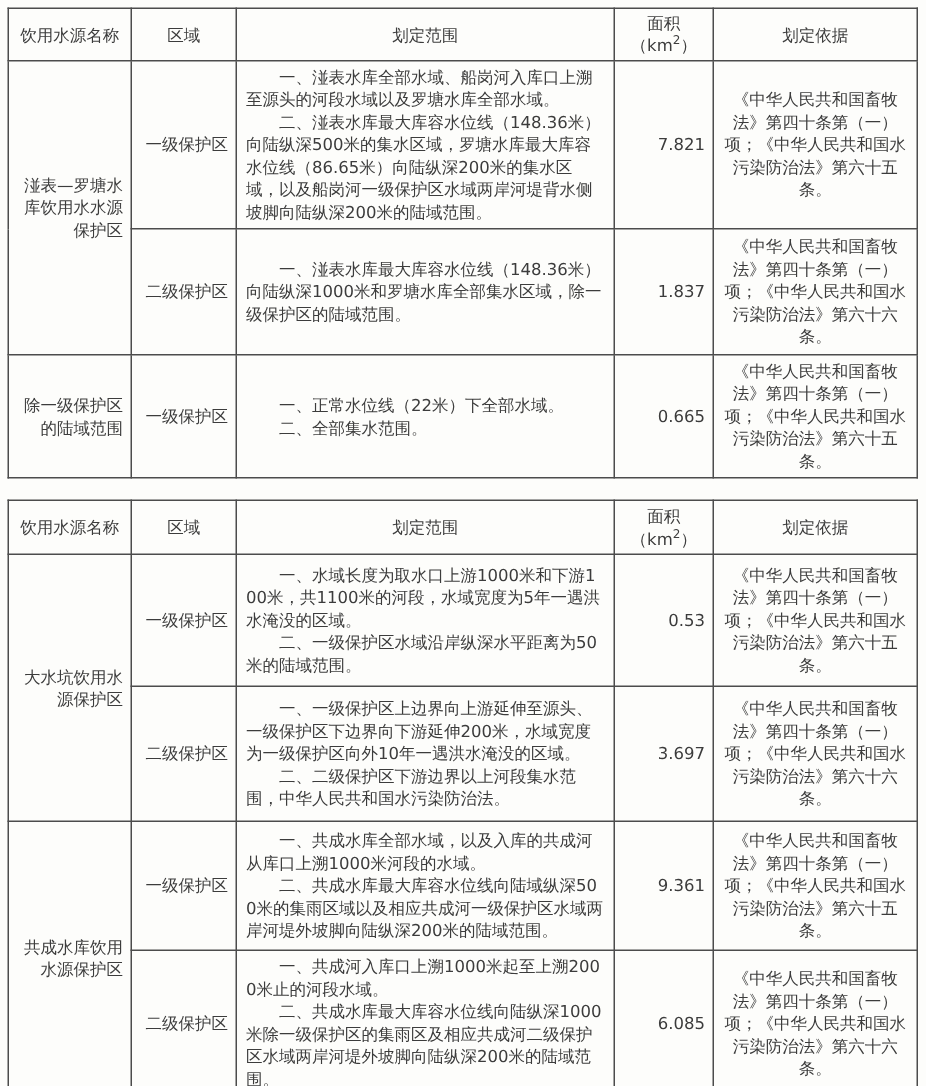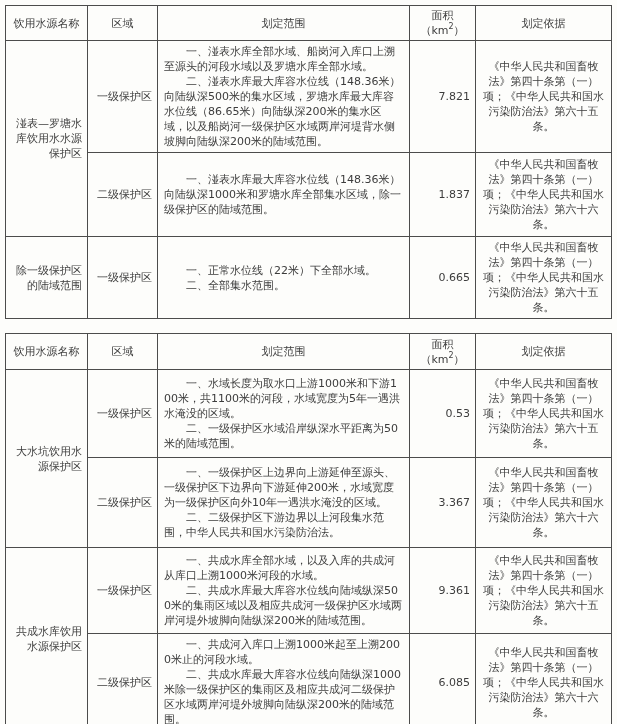--- a/index.html
+++ b/index.html
@@ -129,21 +129,21 @@
       <td class="c">0.53</td>
       <td class="basis">《中华人民共和国畜牧法》第四十条第（一）项；《中华人民共和国水污染防治法》第六十五条。</td>
     </tr>
 
     <tr style="height:90px">
       <td class="c">二级保护区</td>
       <td class="scope">
         <p>一、一级保护区上边界向上游延伸至源头、一级保护区下边界向下游延伸200米，水域宽度为一级保护区向外10年一遇洪水淹没的区域。</p>
         <p>二、二级保护区下游边界以上河段集水范围，中华人民共和国水污染防治法。</p>
       </td>
-      <td class="c">3.367</td>
+      <td class="c">3.697</td>
       <td class="basis">《中华人民共和国畜牧法》第四十条第（一）项；《中华人民共和国水污染防治法》第六十六条。</td>
     </tr>
 
     <tr style="height:86px">
       <td class="c" rowspan="2">共成水库饮用水源保护区</td>
       <td class="c">一级保护区</td>
       <td class="scope">
         <p>一、共成水库全部水域，以及入库的共成河从库口上溯1000米河段的水域。</p>
         <p>二、共成水库最大库容水位线向陆域纵深500米的集雨区域以及相应共成河一级保护区水域两岸河堤外坡脚向陆纵深200米的陆域范围。</p>
       </td>

